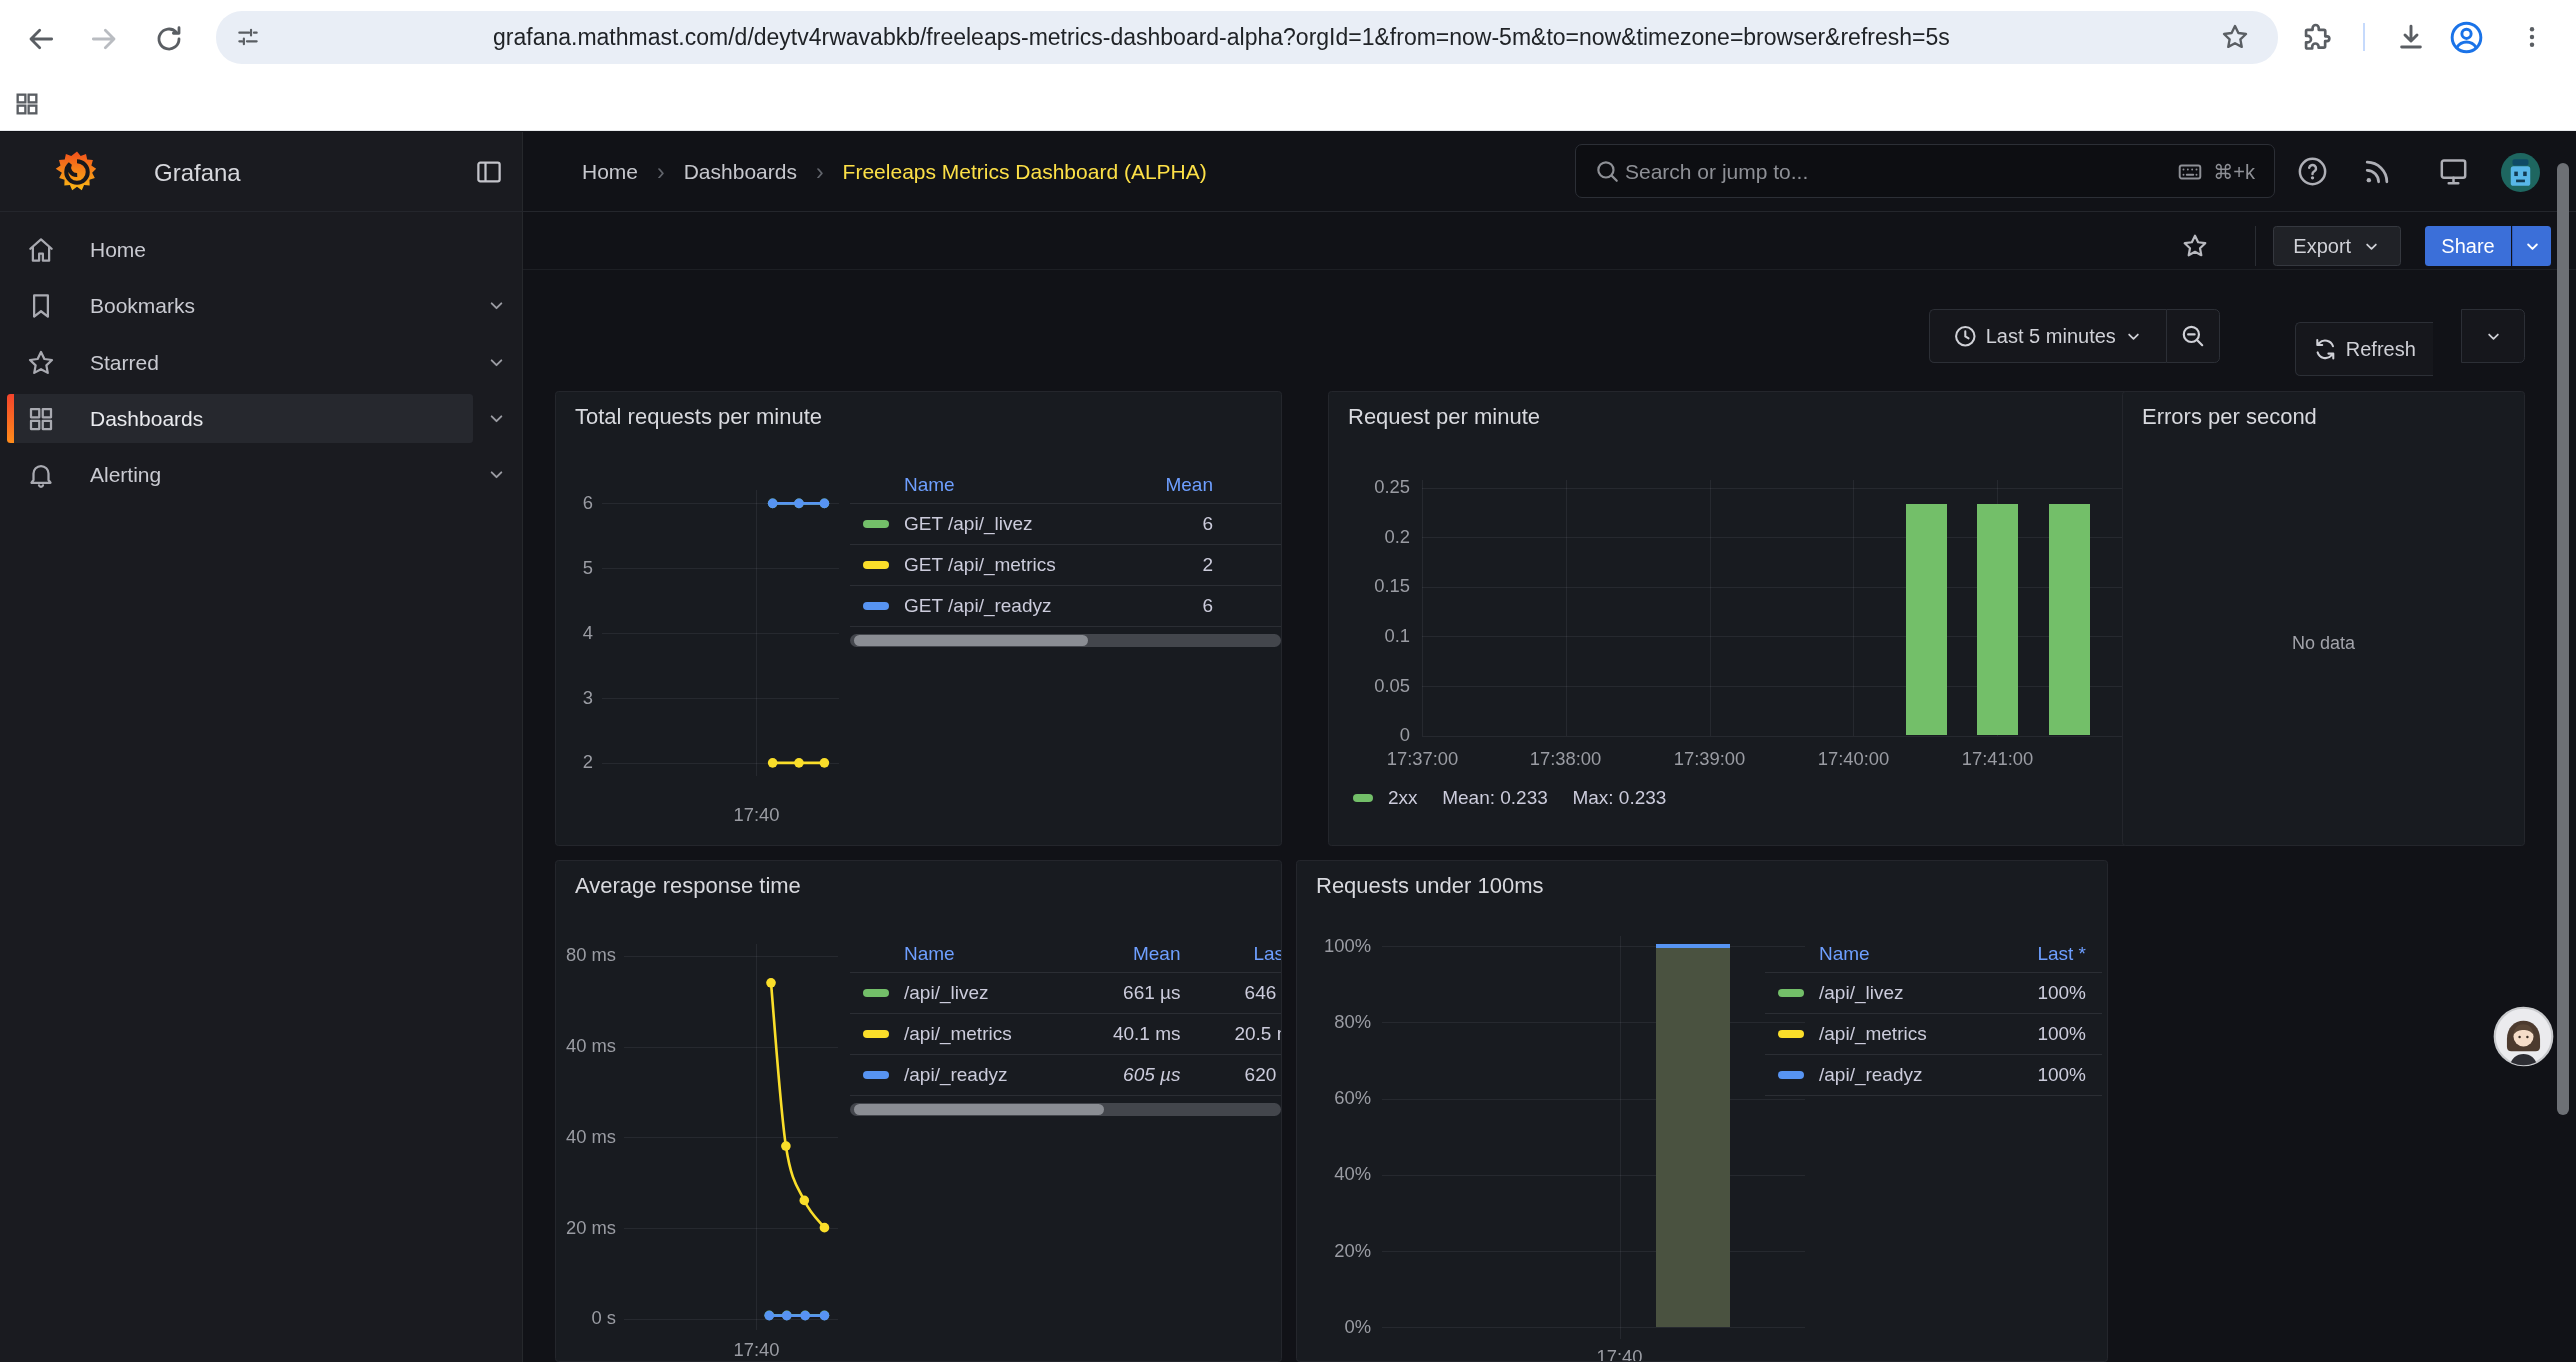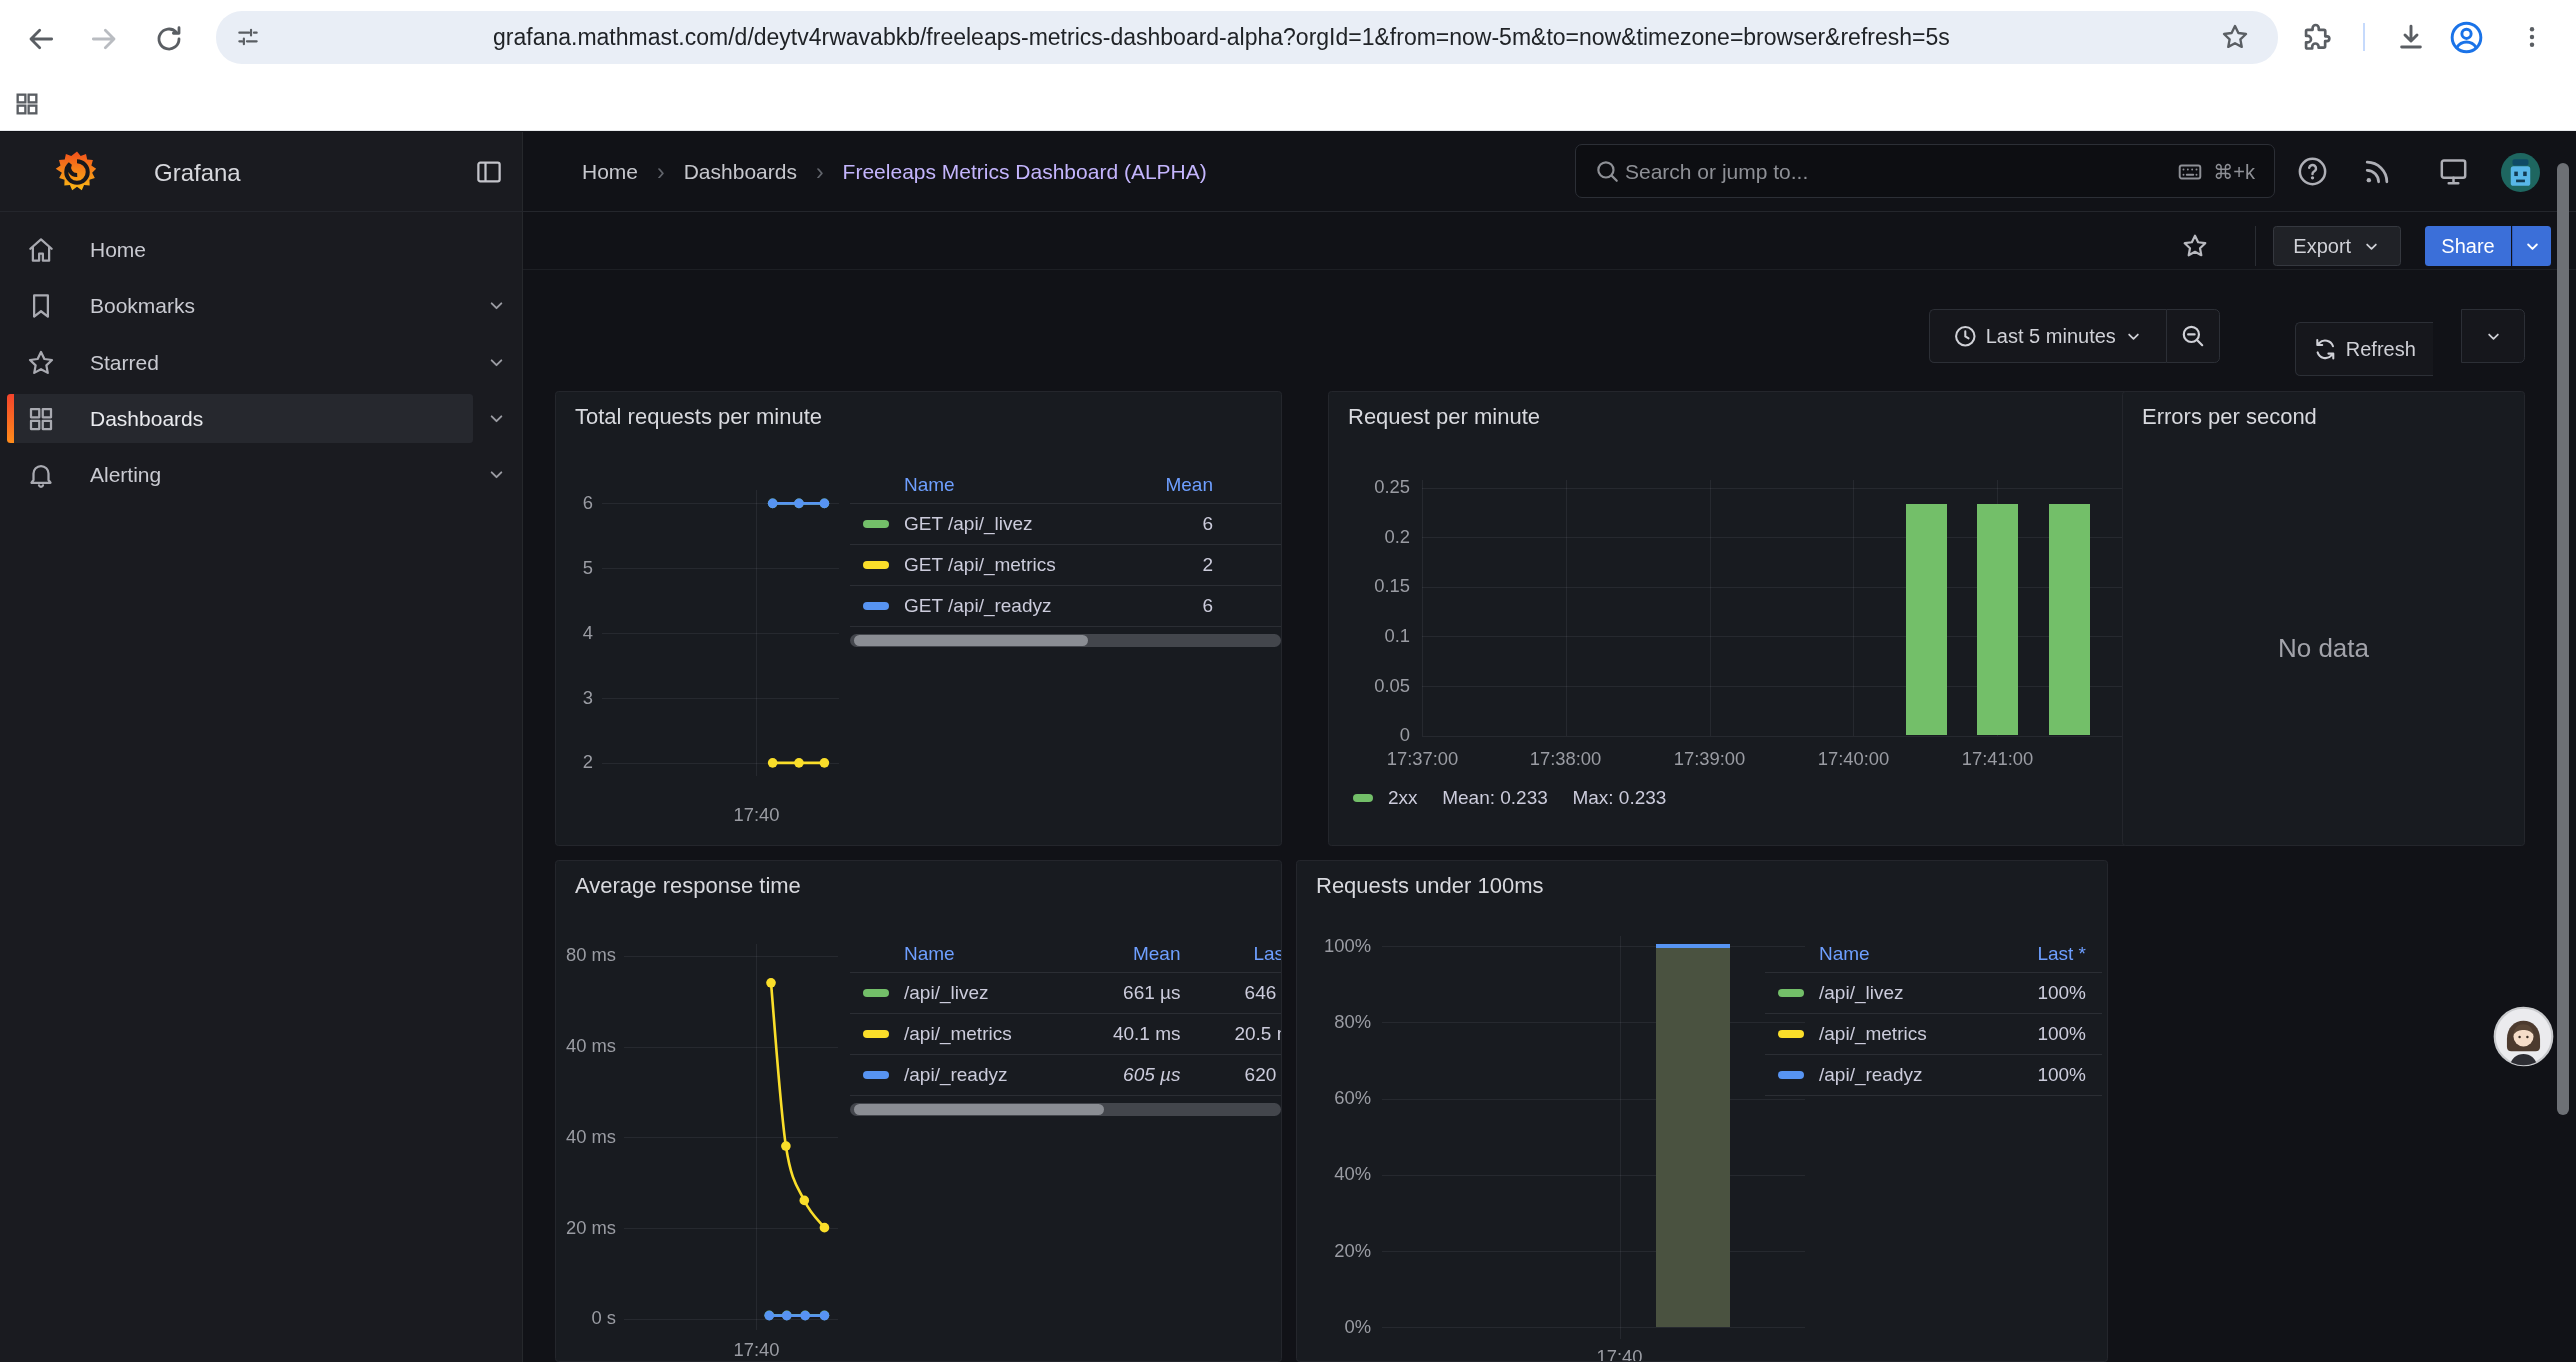--- a/index.html
+++ b/index.html
@@ -15,21 +15,21 @@
   .bkbar{position:absolute;left:0;top:77px;width:2576px;height:54px;background:#ffffff;border-bottom:0.9px solid #e7e9ec;box-sizing:border-box;}
   .bm-item{position:absolute;top:85px;height:39px;display:flex;align-items:center;gap:12.3px;color:#3f4247;font-size:18.4px;}
   .bm-pill{background:#f1f3f6;border-radius:19px;padding:0 16px 0 12.3px;}
   .vdiv-l{position:absolute;width:1.8px;background:#dadce0;}
   
   .g-sidebar{position:absolute;left:0;top:132px;width:523px;height:1231px;background:#1a1b20;border-right:0.9px solid #26282c;box-sizing:border-box;}
   .g-header-border{position:absolute;left:0;top:211px;width:2576px;height:0.9px;background:#24262c;}
   .brand-txt{position:absolute;left:154px;top:132px;height:81px;line-height:81px;font-size:24px;font-weight:500;color:#d7d8dd;}
   .crumbs{position:absolute;left:582px;top:132px;height:80px;display:flex;align-items:center;gap:19px;font-size:21px;}
   .crumb{color:#c6c7cd;}
-  .crumb.last{color:#c4b5fd;}
+  .crumb.last{color:#fde047;}
   .crumb-sep{color:#62656c;font-size:23px;}
   .searchbox{position:absolute;left:1575px;top:144px;width:700px;height:54px;border-radius:7px;background:#0d0e12;border:0.9px solid #2c2f36;box-sizing:border-box;}
   .search-ph{position:absolute;left:49px;top:0;height:53px;line-height:53px;font-size:21px;color:#8e9096;}
   .kbd-hint{position:absolute;right:19px;top:0;height:53px;display:flex;align-items:center;gap:8.8px;color:#8e9096;font-size:20px;}
   .hd-ic{position:absolute;color:#aeafb6;}
   
   .btn{position:absolute;box-sizing:border-box;display:flex;align-items:center;justify-content:center;gap:10.5px;font-size:20px;border-radius:3.5px;}
   .btn-sec{background:#202227;border:0.9px solid #35383f;color:#d0d1d7;}
   .btn-ghostline{position:absolute;width:0.9px;background:#2a2d33;}
   .btn-blue{background:#3b6fd9;color:#ffffff;font-weight:500;border:none;margin-left:12px;}
@@ -41,21 +41,21 @@
   .m-label{position:absolute;left:90px;top:0;height:49px;line-height:49px;font-size:21px;color:#c9cad1;}
   .m-item.active .m-label{color:#e9eaee;}
   
   .panel{position:absolute;background:#181b20;border:0.9px solid #24262c;border-radius:3.5px;box-sizing:border-box;overflow:hidden;}
   .p-title{position:absolute;left:19px;top:12.3px;font-size:22px;font-weight:500;color:#d8d9de;white-space:nowrap;}
   .tick{position:absolute;font-size:18.4px;color:#9a9ca3;text-align:right;}
   .xtick{position:absolute;font-size:18.4px;color:#9a9ca3;text-align:center;width:123px;}
   .hgrid{position:absolute;height:0.9px;background:rgba(204,214,235,0.08);}
   .vgrid{position:absolute;width:0.9px;background:rgba(204,214,235,0.08);}
   .bar{position:absolute;background:#73bf69;}
-  .nodata{position:absolute;width:100%;text-align:center;font-size:26px;color:#a2a3aa;}
+  .nodata{position:absolute;width:100%;text-align:center;font-size:18px;color:#a2a3aa;}
   
   .legend{position:absolute;overflow:hidden;}
   .lg-row{display:flex;align-items:center;border-bottom:0.9px solid #2b2e34;box-sizing:border-box;}
   .lg-head{height:38px;color:#6e9fff;font-weight:500;}
   .lg-body{height:41px;color:#ccccdc;}
   .lg-name{flex:1;display:flex;align-items:center;font-size:19px;white-space:nowrap;overflow:hidden;}
   .pill{width:26px;height:8px;border-radius:4.4px;margin-left:13px;margin-right:15px;flex:none;}
   .lg-col{font-size:19px;text-align:right;flex:none;white-space:nowrap;}
   .lg-scroll{position:absolute;height:13px;border-radius:7px;background:#43464c;}
   .lg-thumb{position:absolute;top:0.9px;left:3.5px;height:11.4px;border-radius:6.1px;background:#8a8d93;}

